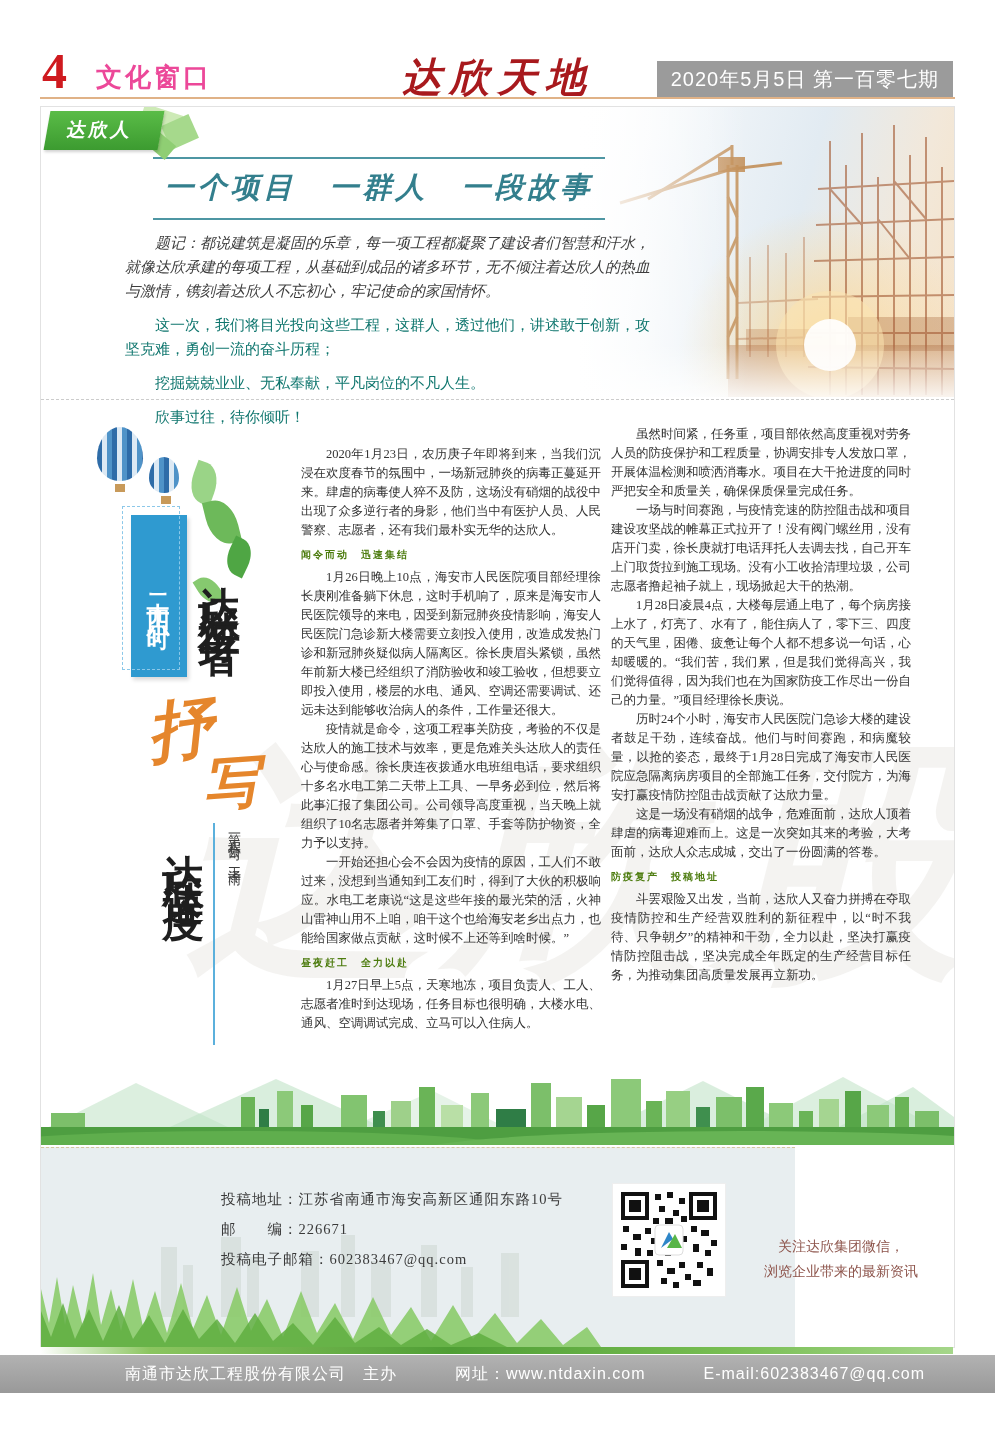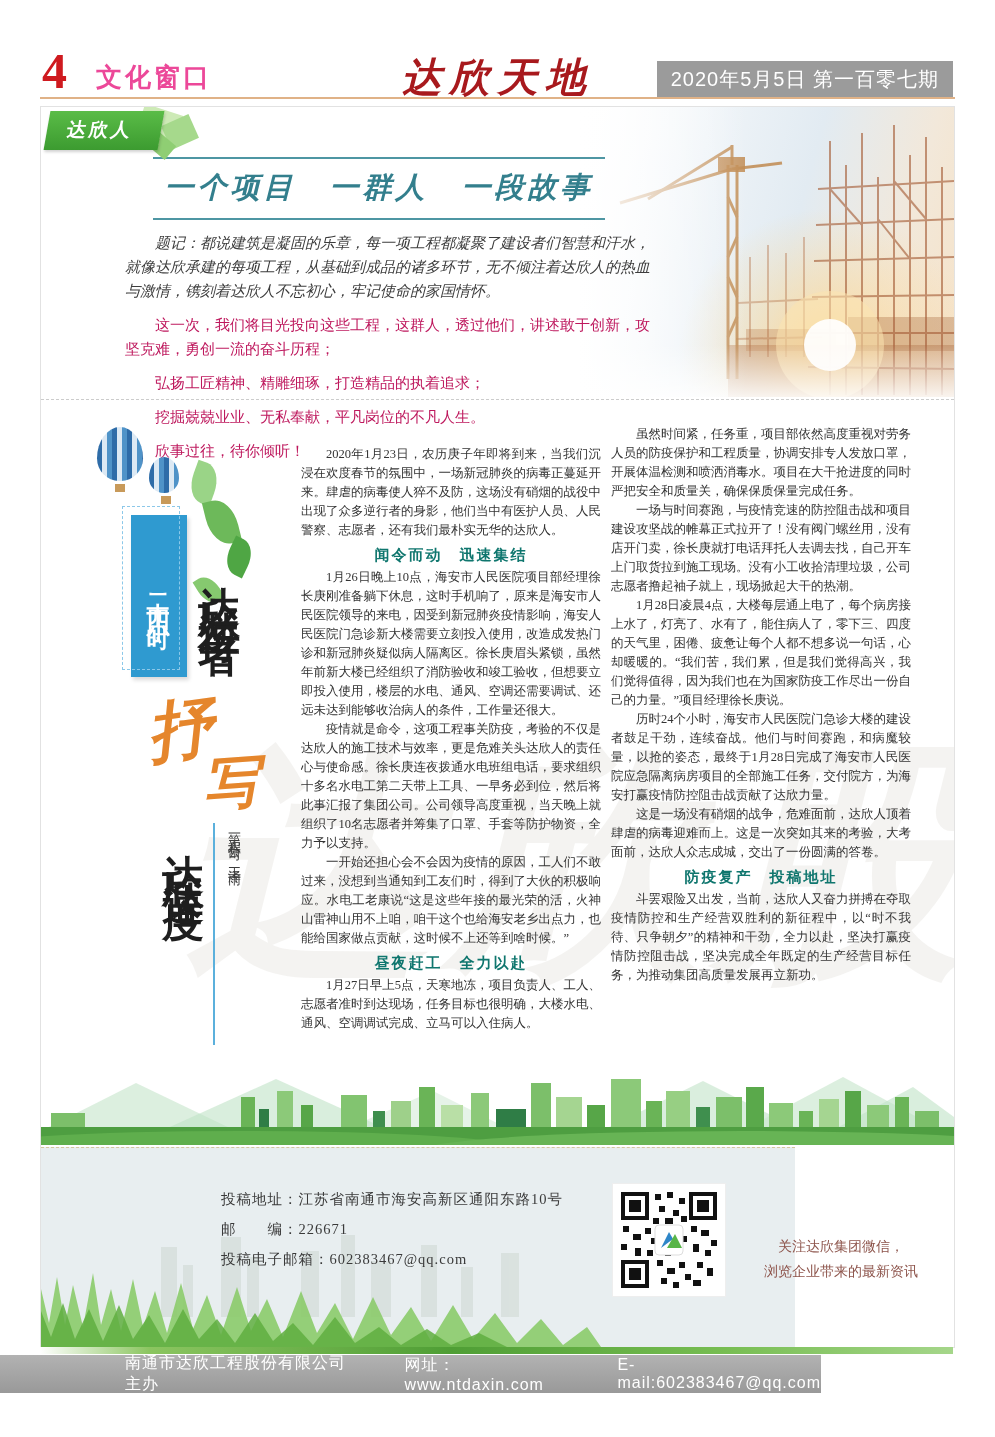--- a/index.html
+++ b/index.html
@@ -42,21 +42,21 @@
 
   
   .banner { position:absolute; left:112px; top:50px; width:452px; border-top:2px solid #4e96a3;
             border-bottom:2px solid #4e96a3; padding:9px 0 10px; text-align:center; z-index:3; background:transparent; }
   .banner span { font-size:29px; font-weight:bold; font-style:italic; color:#337f8d; letter-spacing:4px; }
 
   
   .intro { position:absolute; left:74px; top:114px; width:552px; z-index:3; }
   .intro p { margin:10px; font-size:15px; line-height:24px; text-indent:2em; }
   .intro-lead { font-style:italic; color:#3c3c3c; }
-  .intro-line { color:#be185d; }
+  .intro-line { color:#0f766e; }
 
   
   .balloon { position:absolute; z-index:4; border-radius:50% 50% 48% 48% / 58% 58% 42% 42%;
              background:repeating-linear-gradient(90deg,#2e6ca8 0 5px,#dce9f4 5px 10px,#4f93c8 10px 15px); }
   .balloon::after { content:""; position:absolute; left:40%; bottom:-11px; width:10px; height:8px; background:#c89a5a; }
   .balloon-a { left:56px; top:320px; width:46px; height:54px; }
   .balloon-b { left:108px; top:350px; width:30px; height:36px; }
   .leaf { position:absolute; border-radius:0 65% 0 65%; z-index:4; }
   .lf1 { left:150px; top:356px; width:26px; height:40px; transform:rotate(20deg); background:#9ad487; }
   .lf2 { left:166px; top:392px; width:30px; height:46px; transform:rotate(-14deg); background:#6db95a; }
@@ -84,40 +84,40 @@
   
   .watermark { position:absolute; left:140px; top:590px; font-size:250px; font-weight:bold; font-style:italic;
                color:rgba(150,138,118,.10); white-space:nowrap; z-index:1; letter-spacing:18px; }
 
   
   .art-col { position:absolute; top:318px; width:300px; height:648px; overflow:hidden; font-size:12.5px;
              line-height:19px; color:#333; text-align:justify; z-index:3; }
   .col-middle { left:260px;margin-top:20px; }
   .col-right  { left:570px; }
   .art-col p { margin:0; text-indent:2em; }
-  .art-h { margin:5px 0 4px; text-align:center; color:#0f766e; font-weight:bold; font-size:15px;
+  .art-h { margin:5px 0 4px; color:#4d7c0f; font-weight:bold; font-size:10px;
            font-family:"Liberation Sans",sans-serif; letter-spacing:2px; }
 
   
   .skyline { position:absolute; left:0; top:966px; width:913px; height:72px; z-index:2; }
 
   
   .contact { position:absolute; left:0; top:1040px; width:754px; height:199px; background:#e8eef0;
              border-top:1px dashed #d6c69e; z-index:3; }
   .contact-grass { position:absolute; left:0; bottom:0; }
   .contact-rows { position:absolute; left:180px; top:36px; font-size:14.5px; color:#3a3a3a; line-height:30px; letter-spacing:1px; }
   .qr { position:absolute; left:572px; top:36px; width:112px; height:112px; background:#fff;
         display:flex; align-items:center; justify-content:center; box-shadow:0 0 0 1px #eee; }
   .qr-caption { position:absolute; left:700px; top:86px; width:200px; text-align:center; font-size:14px;
                 color:#8d544b; line-height:25px; }
 
   
   .footer-green { position:absolute; left:40px; top:1347px; width:913px; height:7px;
                   background:linear-gradient(90deg,#ffffff,#8bc560 12%,#4f9e35 45%,#77bd52 75%,#a5d68a); }
-  .footer-bar { position:absolute; left:0; top:1355px; width:821px; height:38px;
+  .footer-bar { position:absolute; left:0; top:1355px; width:995px; height:38px;
                 background:linear-gradient(180deg,#b2b2b2,#999999); color:#fff;
                 font-family:"Liberation Sans",sans-serif; font-size:16px; display:flex; align-items:center;
                 gap:58px; padding-left:125px; box-sizing:border-box; letter-spacing:1px; }
 </style>
 </head>
 <body>
 
 <div class="page">
 
   <div class="page-num">4</div>
@@ -192,21 +192,20 @@
     </div>
     <div class="photo-dashed"></div>
 
     <div class="banner">
       <span>一个项目　一群人　一段故事</span>
     </div>
 
     <div class="intro">
       <p class="intro-lead">题记：都说建筑是凝固的乐章，每一项工程都凝聚了建设者们智慧和汗水，就像达欣承建的每项工程，从基础到成品的诸多环节，无不倾注着达欣人的热血与激情，镌刻着达欣人不忘初心，牢记使命的家国情怀。</p>
       <p class="intro-line">这一次，我们将目光投向这些工程，这群人，透过他们，讲述敢于创新，攻坚克难，勇创一流的奋斗历程；</p>
-      <p class="intro-line">弘扬工匠精神、精雕细琢，打造精品的执着追求；</p>
       <p class="intro-line">挖掘兢兢业业、无私奉献，平凡岗位的不凡人生。</p>
       <p class="intro-line">欣事过往，待你倾听！</p>
     </div>
 
     <div class="watermark">达欣股份</div>
 
     <div class="balloon balloon-a"></div>
     <div class="balloon balloon-b"></div>
     <div class="leaf lf1"></div>
     <div class="leaf lf2"></div>

